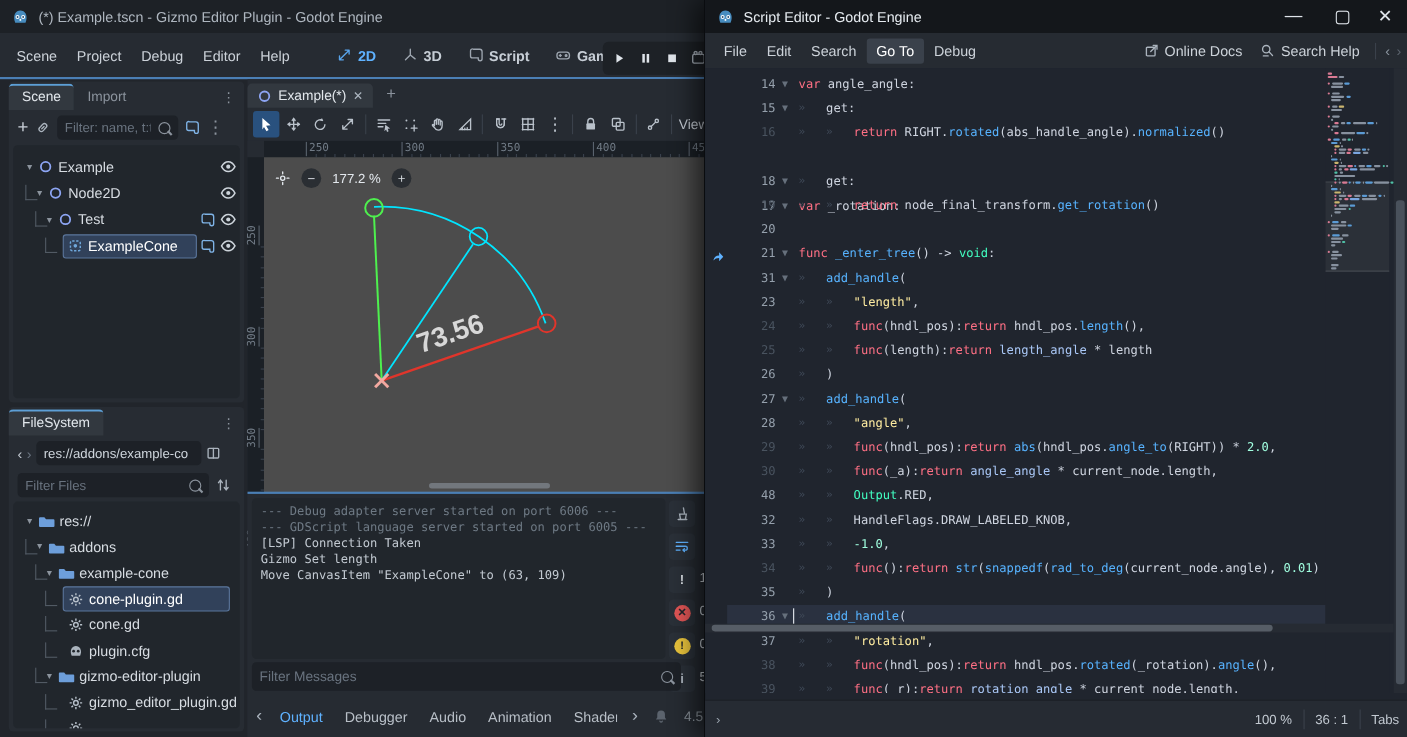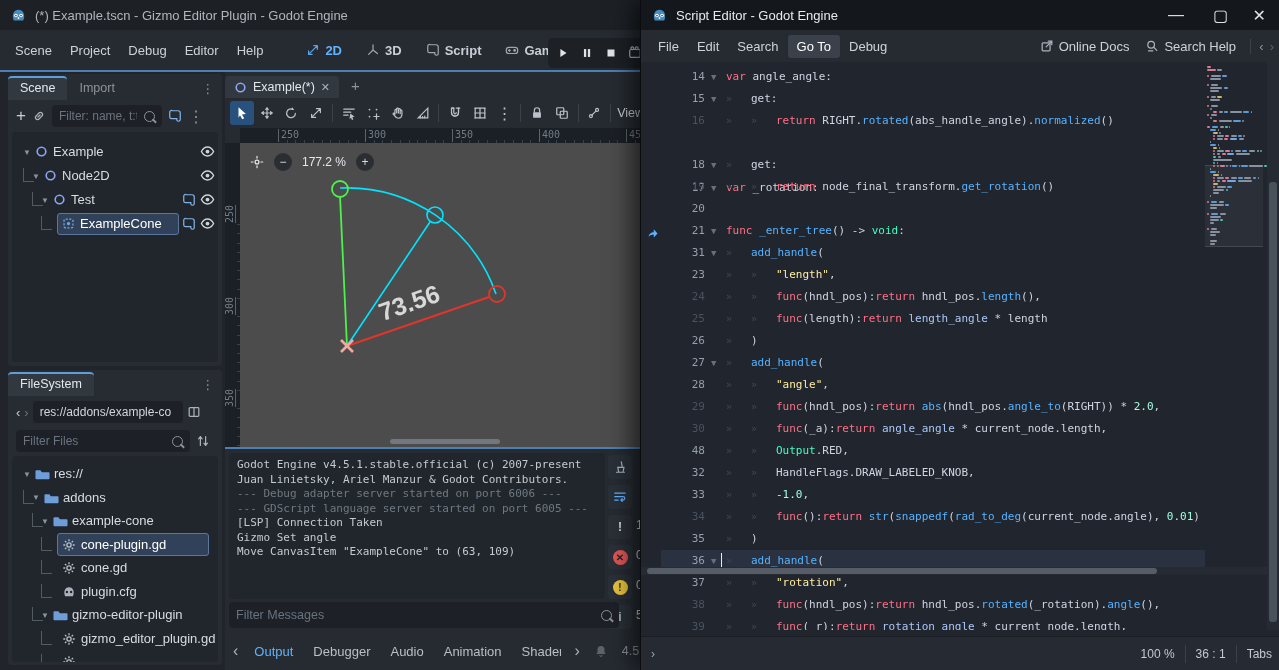--- a/index.html
+++ b/index.html
@@ -559,25 +559,24 @@
           <span class="zbtn">−</span>
           <span style="color:#e3e8ed;font-size:12px;">177.2 %</span>
           <span class="zbtn">+</span>
         </div>
         <div class="scroll-thumb" style="left:150px;top:296px;width:110px;height:5px;background:#72777d;"></div>
       </div>
       <div class="abs" style="left:0;top:375px;width:419px;height:2px;background:#4b7fb5;"></div>
 
       <div class="abs" style="left:0;top:378px;width:419px;height:220px;background:#262b32;">
         <div class="well" style="left: 4px; top: 3px; width: 376px; height: 146px; padding: 5px 8px; box-sizing: border-box; font-family: &quot;DejaVu Sans Mono&quot;, monospace; font-size: 11px; line-height: 14.5px; color: rgb(195, 202, 210);" id="outputLog">
-            <div>Godot Engine v4.5.1.stable.official (c) 2007-present Juan Linietsky, Ariel Manzur &amp; Godot Contributors.</div>
             <div style="color: rgb(110, 121, 132);">--- Debug adapter server started on port 6006 ---</div>
             <div style="color: rgb(110, 121, 132);">--- GDScript language server started on port 6005 ---</div>
             <div>[LSP] Connection Taken</div>
-            <div>Gizmo Set angle</div>
+            <div>Gizmo Set length</div>
             <div>Move CanvasItem "ExampleCone" to (63, 109)</div>
           </div>
         <div id="outputIcons">
             <div class="abs" style="left: 383px; top: 5px; width: 24px; height: 24px; border-radius: 4px; background: rgb(42, 48, 56); display: flex; align-items: center; justify-content: center; color: rgb(170, 179, 189);">
               <svg width="14" height="14" viewBox="0 0 16 16" fill="none" stroke="currentColor" stroke-width="1.4" stroke-linecap="round">
                 <path d="M9.5 2l1 5.5M5.5 8.5h7l-1 5.5h-5zM4 14h9"></path>
               </svg>
             </div>
             <div class="abs" style="left: 383px; top: 35px; width: 24px; height: 24px; border-radius: 4px; background: rgb(42, 48, 56); display: flex; align-items: center; justify-content: center; color: rgb(95, 178, 255);">
               <svg width="14" height="14" viewBox="0 0 16 16" fill="none" stroke="currentColor" stroke-width="1.4" stroke-linecap="round">

